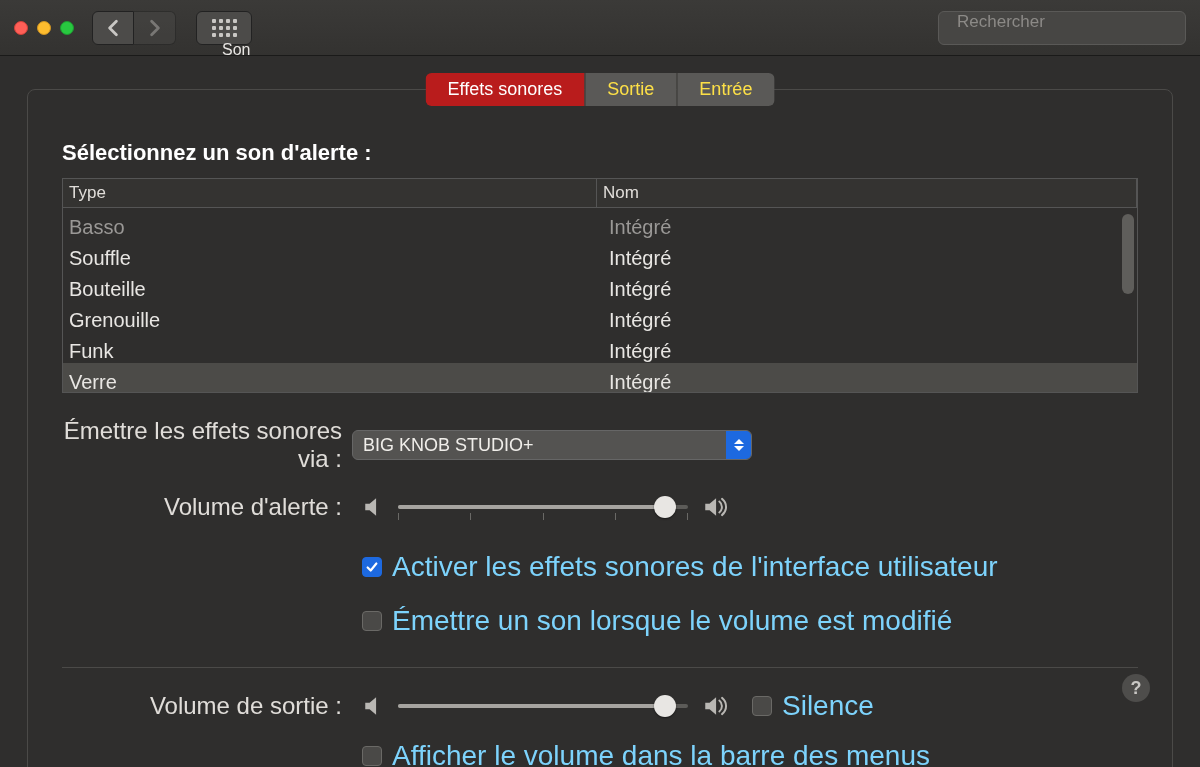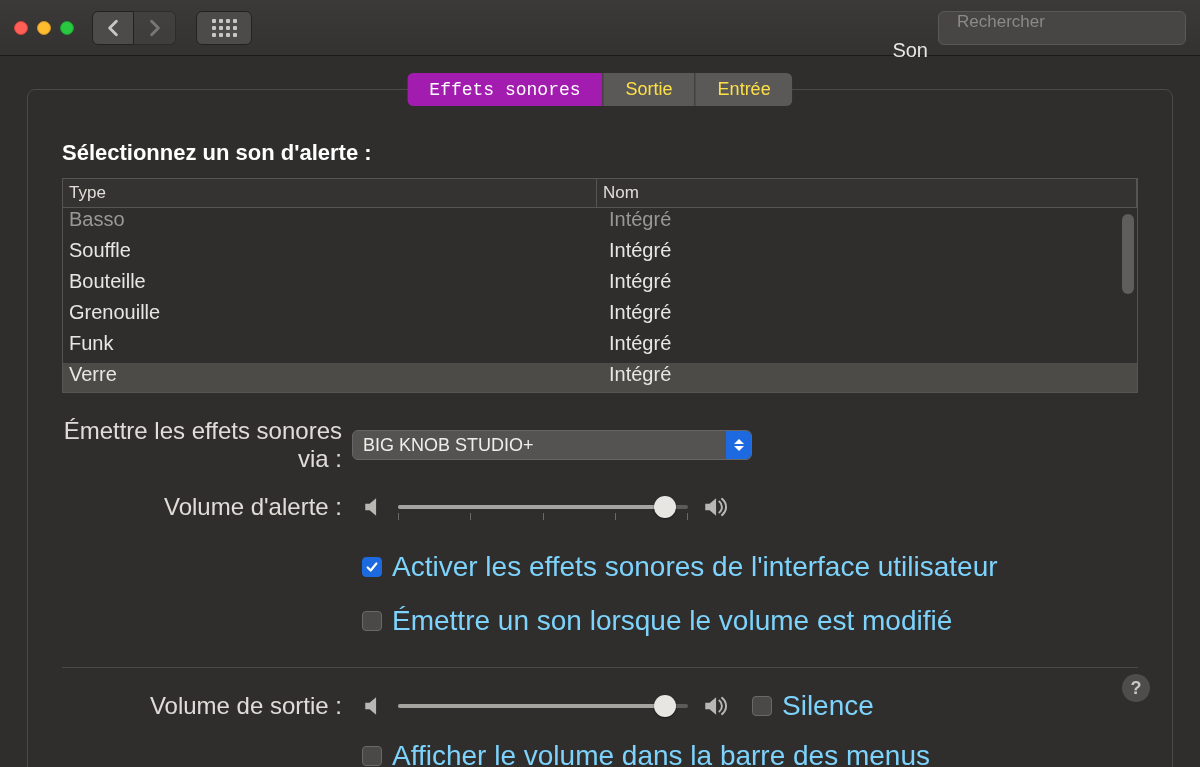--- a/index.html
+++ b/index.html
@@ -37,21 +37,21 @@
   .nav-btn.right{ border-radius:0 6px 6px 0; border-left:none;}
   .nav-btn.disabled { opacity:.45; }
   .grid-btn {
     width:56px; height:34px; border-radius:6px;
     background:#4c4b49; border:1px solid #222;
     margin-left:10px;
     display:flex; align-items:center; justify-content:center;
   }
   .dots-grid { display:grid; grid-template-columns:repeat(4,4px); grid-template-rows:repeat(3,4px); gap:3px;}
   .dots-grid span{ width:4px;height:4px;background:#c9c7c4;border-radius:1px;}
-  .title { flex:1; text-align:right; font-size:20px; color:#e8e6e3; font-weight:500; margin-left:-40px;margin-top:45px;}
+  .title { flex:1; text-align:left; font-size:16px; color:#e8e6e3; font-weight:500; margin-left:-40px;margin-top:45px;}
   .search {
     width:248px; height:34px; background:#474644; border:1px solid #5a5957;
     border-radius:6px; display:flex; align-items:flex-start; padding:0 10px; gap:8px;
   }
   .search input{
     flex:1; background:transparent; border:none; outline:none; color:#e8e6e3; font-size:17px;
   }
   .search input::placeholder{ color:#8c8a87; }
   .mag { width:18px; height:18px; color:#9a9896; }
 
@@ -64,21 +64,21 @@
     position:relative;
   }
   .tabs{
     position:absolute; top:-17px; left:50%; transform:translateX(-50%);
     display:flex; border-radius:6px; overflow:hidden;
   }
   .tab{
     padding:6px 22px; font-size:18px; background:#5a5957; color:#fde047;
     border:none; cursor:pointer;
   }
-  .tab.active{ background:#a21caf; color:#fff;font-family:Liberation Mono, monospace; }
+  .tab.active{ background:#b91c1c; color:#fff; }
   .tab + .tab{ border-left:1px solid #3d3c3a;}
 
   .inner { padding: 50px 34px 0 34px; }
   .section-title{ font-size:22px; font-weight:700; color:#fff; margin-bottom:12px;}
 
   .table-wrap{
     border:1px solid #555;
     background:#2f2e2d;
     height:215px;
     display:flex;
@@ -86,21 +86,21 @@
     position:relative;
   }
   .thead{
     display:flex; background:#343331; color:#e0ddd9; font-size:17px;
     border-bottom:1px solid #555;
   }
   .thead .col{ padding:4px 6px; border-right:1px solid #555;}
   .col.name{ flex:0 0 540px;}
   .col.type{ flex:1;}
   .tbody{ flex:1; overflow:hidden; position:relative;}
-  .row{ display:flex; font-size:20px; height:31px; align-items:flex-start;}
+  .row{ display:flex; font-size:20px; height:31px; align-items:flex-end;}
   .row .cell{ padding:0 6px;}
   .row .cell.name{ flex:0 0 540px;}
   .row .cell.type{ flex:1;}
   .row.selected{ background:#4c4b48;}
   .row.dim{ color:#9a9896; }
   .scrollbar{
     position:absolute; right:3px; top:6px; width:12px; height:80px;
     background:#5f5e5b; border-radius:6px;
   }
 

